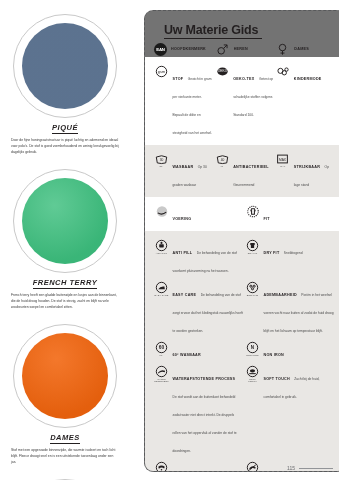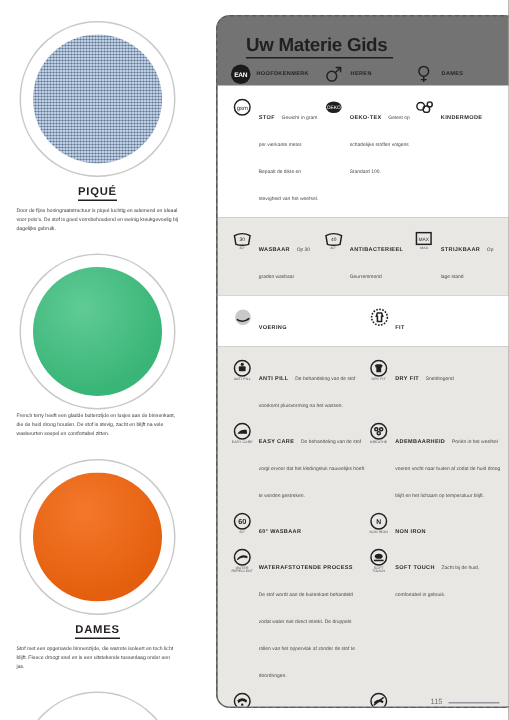--- a/index.html
+++ b/index.html
@@ -58,20 +58,21 @@
   .swatch-caption {
     text-align: center;
     font-size: 7.5px;
     font-weight: bold;
     letter-spacing: .5px;
     border-bottom: 1px solid #231f20;
     display: block;
     width: max-content;
     margin: 3px auto 4px auto;
     padding-bottom: 1px;
+    font-style: italic;
   }
   .swatch-desc {
     font-size: 3.4px;
     line-height: 1.75;
     color: #3a3a3a;
     text-align: left;
     padding: 0 1px;
   }
 
   
@@ -147,20 +148,21 @@
       <div class="swatch-disc disc-pique"></div>
     </div>
     <span class="swatch-caption">PIQUÉ</span>
     <p class="swatch-desc">Door de fijne honingraatstructuur is piqué luchtig en ademend en ideaal voor polo's. De stof is goed vormbehoudend en weinig kreukgevoelig bij dagelijks gebruik.</p>
   </div>
 
   <div class="swatch-block">
     <div class="swatch-ring">
       <div class="swatch-disc disc-terry"></div>
     </div>
+    <span class="swatch-caption">FRENCH TERRY</span>
     <p class="swatch-desc">French terry heeft een gladde buitenzijde en lusjes aan de binnenkant, die de huid droog houden. De stof is stevig, zacht en blijft na vele wasbeurten soepel en comfortabel zitten.</p>
   </div>
 
   <div class="swatch-block">
     <div class="swatch-ring">
       <div class="swatch-disc disc-fleece"></div>
     </div>
     <span class="swatch-caption">DAMES</span>
     <p class="swatch-desc">Stof met een opgeruwde binnenzijde, die warmte isoleert en toch licht blijft. Fleece droogt snel en is een uitstekende tussenlaag onder een jas.</p>
   </div>

